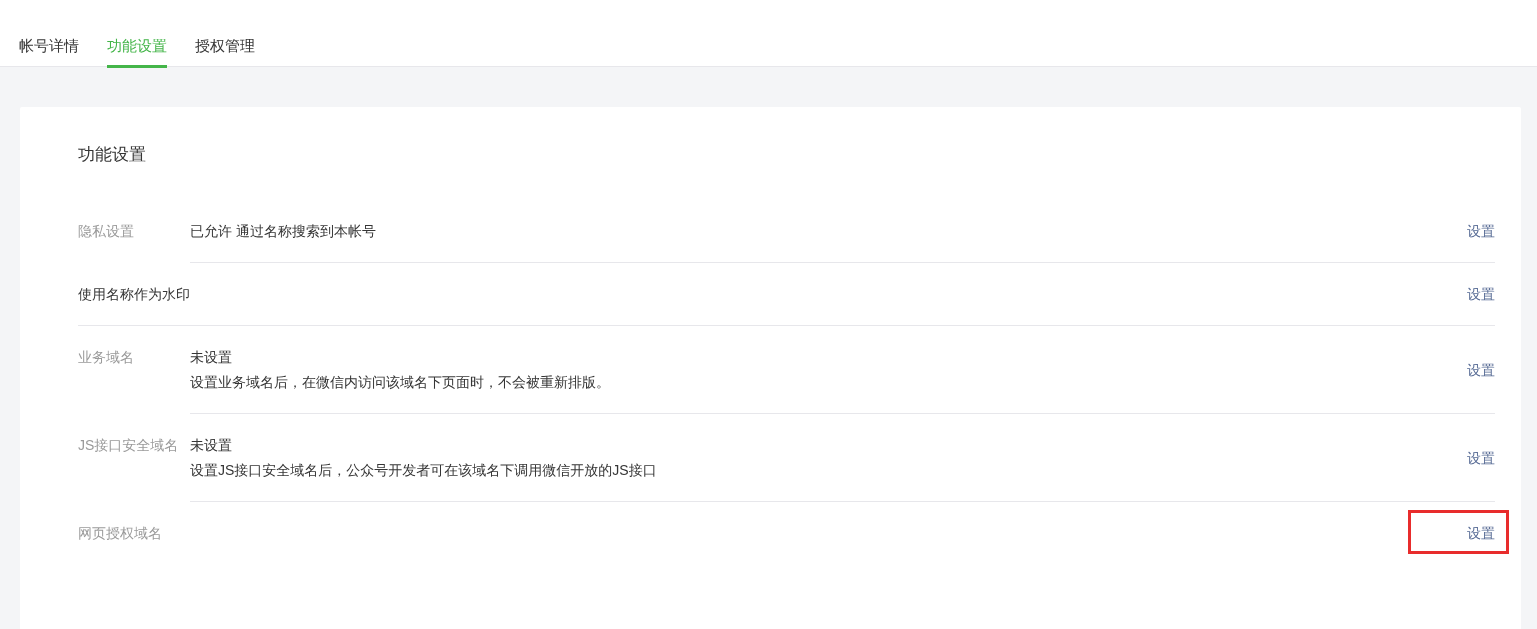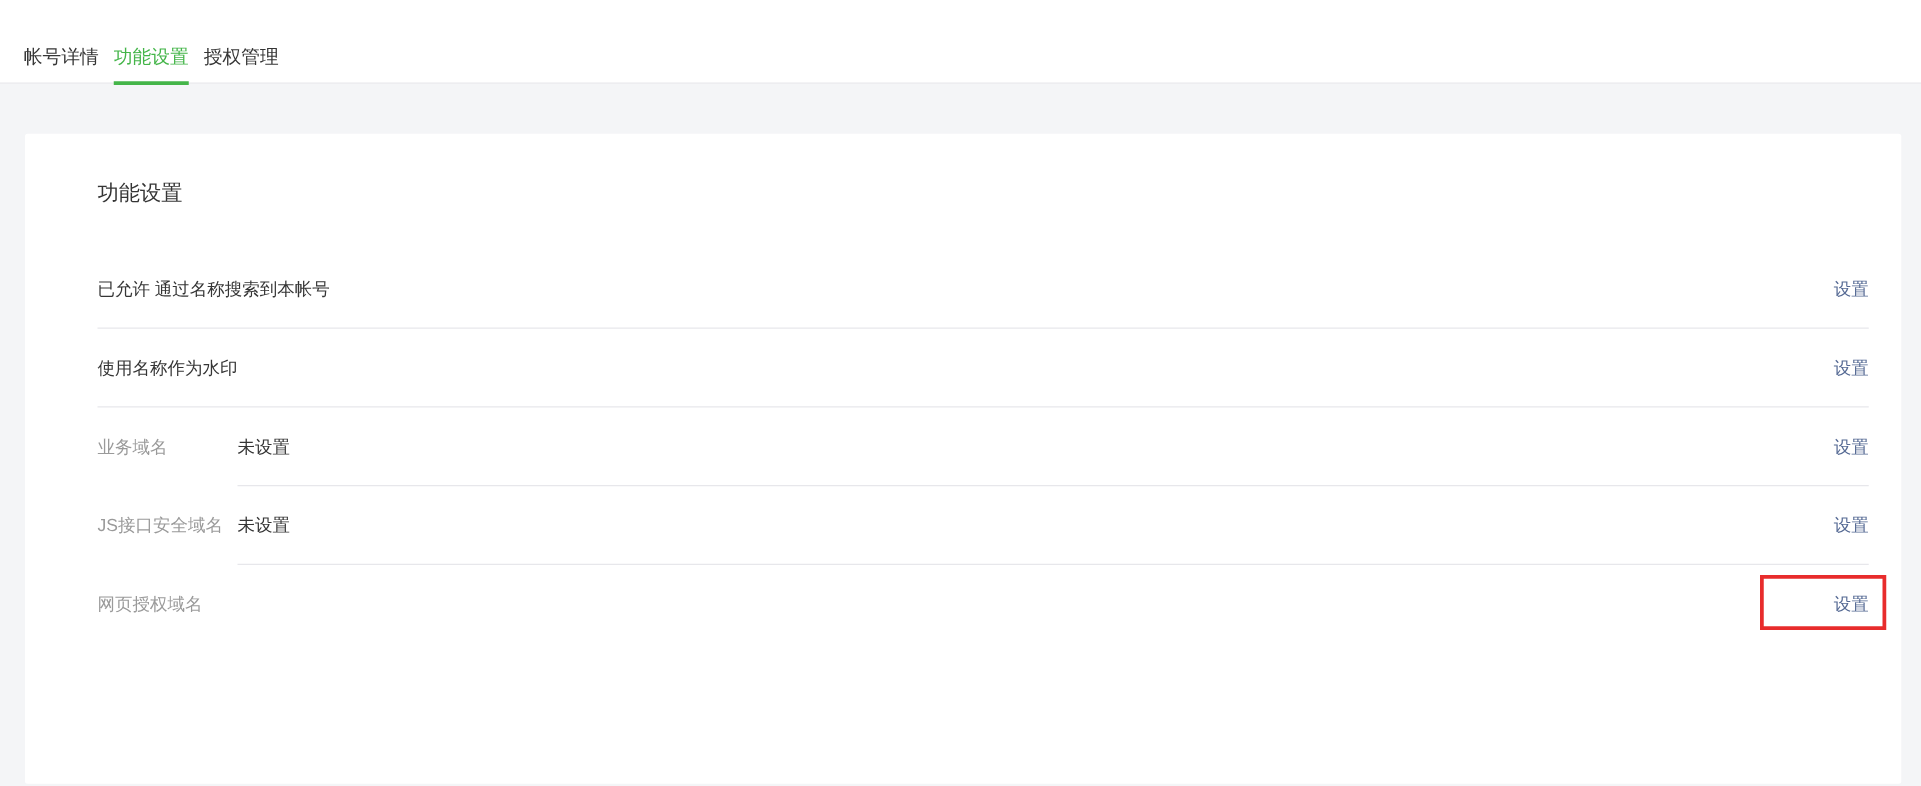--- a/index.html
+++ b/index.html
@@ -22,21 +22,21 @@
   .page-title {
     margin: 0;
     font-size: 24px;
     font-weight: 400;
     color: #353535;
     line-height: 34px;
   }
   .tabs {
     margin-top: 26px;
     display: flex;
-    gap: 12px;
+    gap: 28px;
   }
   .tab {
     font-size: 15px;
     line-height: 20px;
     color: #353535;
     text-decoration: none;
     padding-bottom: 9px;
     border-bottom: 3px solid transparent;
     margin-bottom: -2px;
     cursor: pointer;
@@ -128,49 +128,52 @@
         <a class="tab active">功能设置</a>
         <a class="tab">授权管理</a>
       </nav>
   </header>
 
   <main>
     <section class="card">
       <h2 class="section-title">功能设置</h2>
       <div class="rows">
           <div class="row">
+            <div class="row-label">隐私设置</div>
             <div class="row-body">
               <div class="row-content">
                 <div class="row-value">已允许 通过名称搜索到本帐号</div>
               </div>
               <div class="row-action"><a class="set-link" href="javascript:void(0)">设置</a></div>
             </div>
           </div>
           <div class="row">
             <div class="row-body">
               <div class="row-content">
                 <div class="row-value">使用名称作为水印</div>
               </div>
               <div class="row-action"><a class="set-link" href="javascript:void(0)">设置</a></div>
             </div>
           </div>
           <div class="row">
             <div class="row-label">业务域名</div>
             <div class="row-body">
               <div class="row-content">
                 <div class="row-value">未设置</div>
+                <div class="row-desc">设置业务域名后，在微信内访问该域名下页面时，不会被重新排版。</div>
               </div>
               <div class="row-action"><a class="set-link" href="javascript:void(0)">设置</a></div>
             </div>
           </div>
           <div class="row">
             <div class="row-label">JS接口安全域名</div>
             <div class="row-body">
               <div class="row-content">
                 <div class="row-value">未设置</div>
+                <div class="row-desc">设置JS接口安全域名后，公众号开发者可在该域名下调用微信开放的JS接口</div>
               </div>
               <div class="row-action"><a class="set-link" href="javascript:void(0)">设置</a></div>
             </div>
           </div>
           <div class="row last">
             <div class="row-label">网页授权域名</div>
             <div class="row-body">
               <div class="row-content"></div>
               <div class="row-action"><a class="set-link" href="javascript:void(0)">设置</a><div class="highlight-box"></div></div>
             </div>

